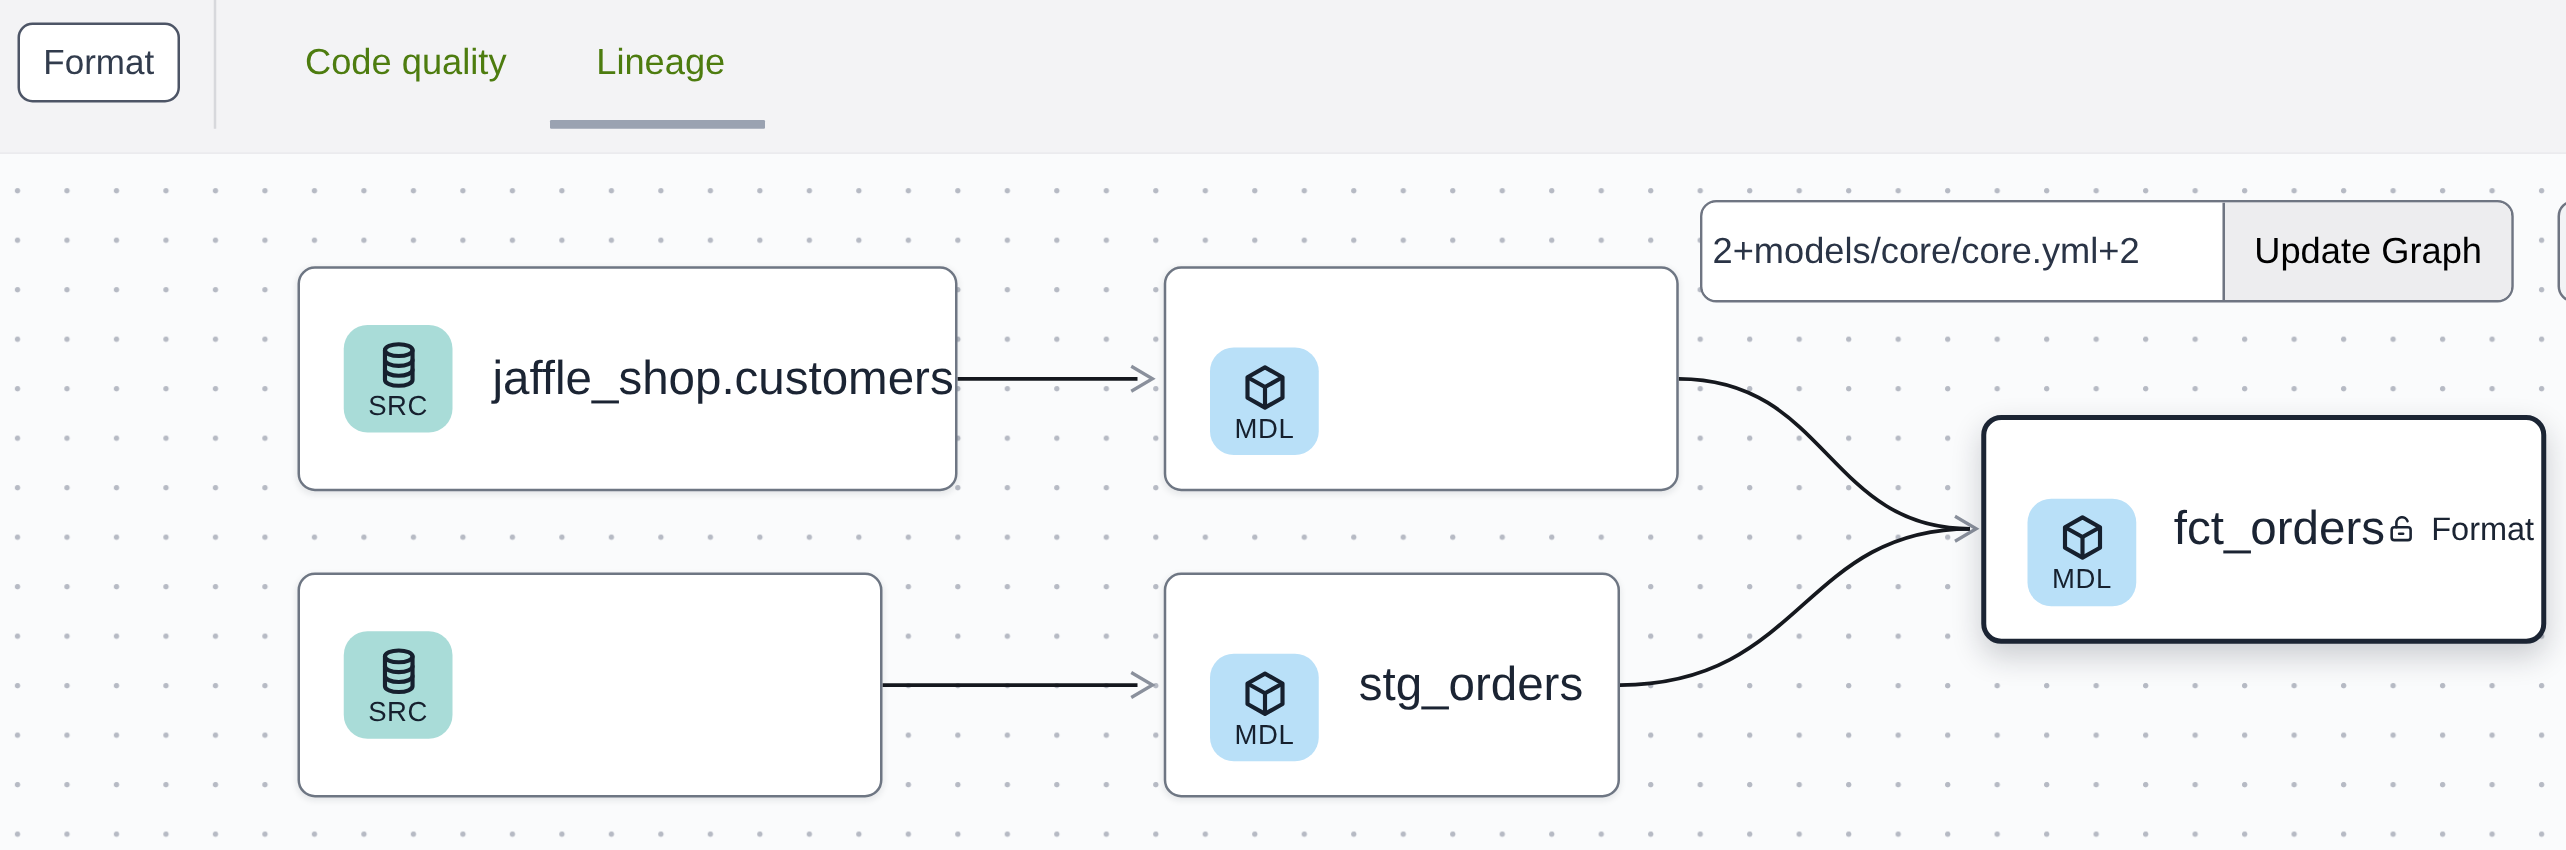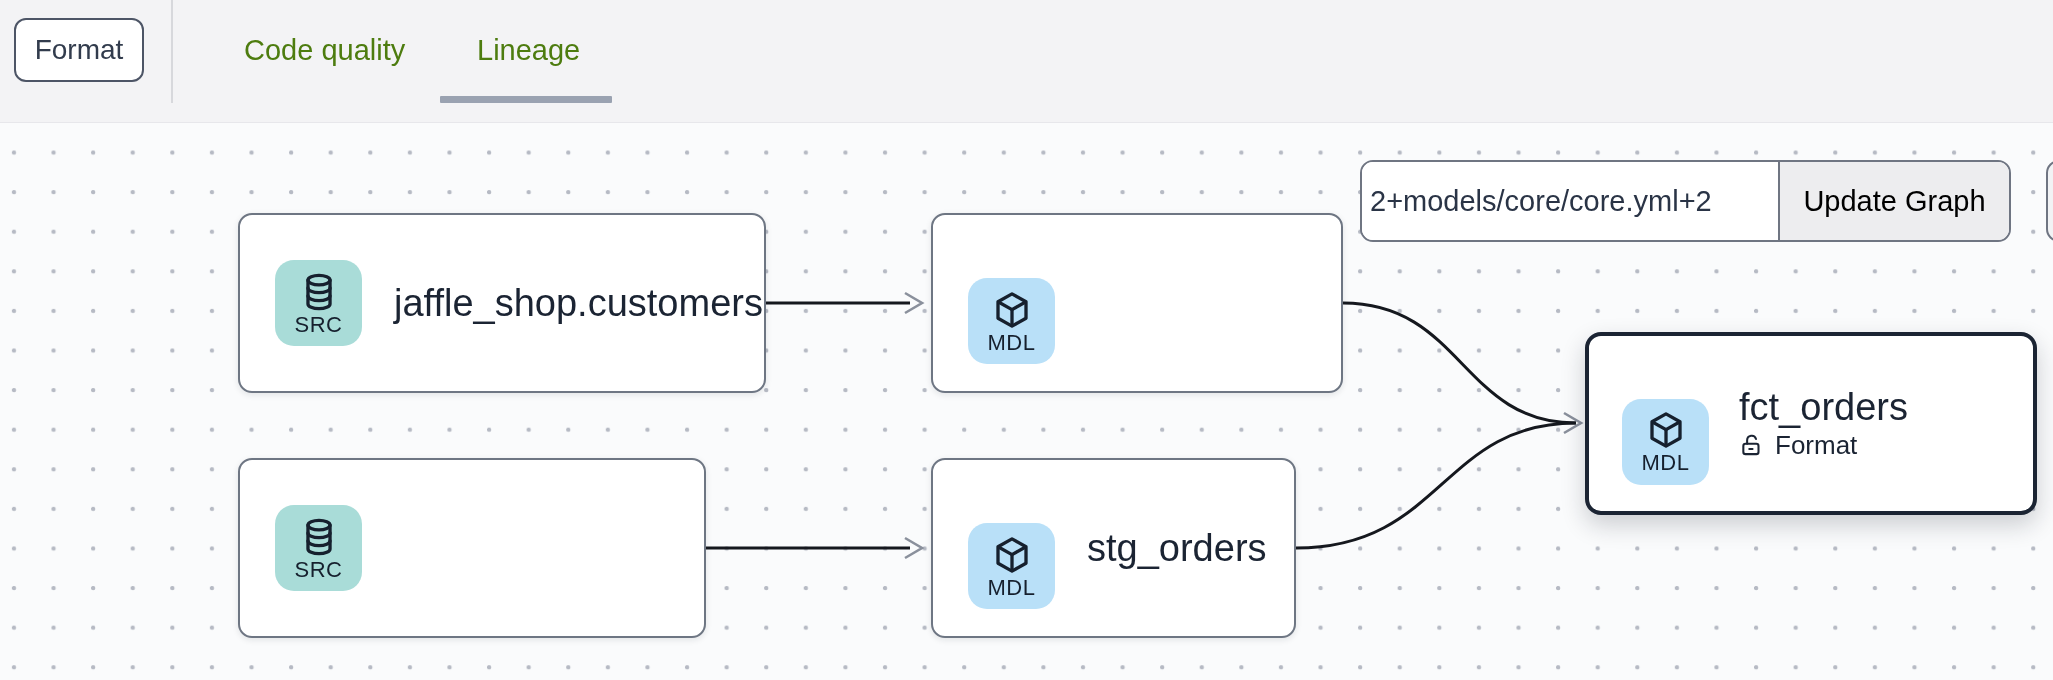--- a/index.html
+++ b/index.html
@@ -45,21 +45,21 @@
                      box-shadow:0 10px 24px rgba(20,25,40,.20); }
   .node-label { font-size:38px; color:#1b2433; white-space:nowrap; }
 
   .badge { width:87px; height:86px; border-radius:19px; display:flex; flex-direction:column;
            align-items:center; justify-content:center; gap:1px; flex:0 0 auto; }
   .badge-src { background:#a9dcd8; }
   .badge-mdl { background:#b9e0f8;margin-top:36px; }
   .badge-type { font-size:22px; font-weight:400; letter-spacing:.5px; color:#16202e; line-height:1; }
   .badge svg { display:block; }
 
-  .fct-text { display:flex; flex-direction:column; gap:1px; }
+  .fct-text { display:flex; flex-direction:row; gap:1px; }
   .fct-meta { display:flex; align-items:center; gap:10px; font-size:26px; color:#1b2433; }
 
   
   .graph-controls { position:absolute; left:1360px; top:160px; width:651px; height:82px;
                     border:2px solid #6f7582; border-radius:13px; display:flex; overflow:hidden;
                     background:#ffffff; z-index:6; }
   .selector-input { flex:1 1 auto; border:none; outline:none; background:#ffffff;
                     font-family:"Liberation Sans","DejaVu Sans",sans-serif;
                     font-size:29px; color:#2a3446; padding:0 8px; min-width:0; }
   .update-btn { flex:0 0 231px; background:#ededef; border:none; border-left:2px solid #6f7582;

